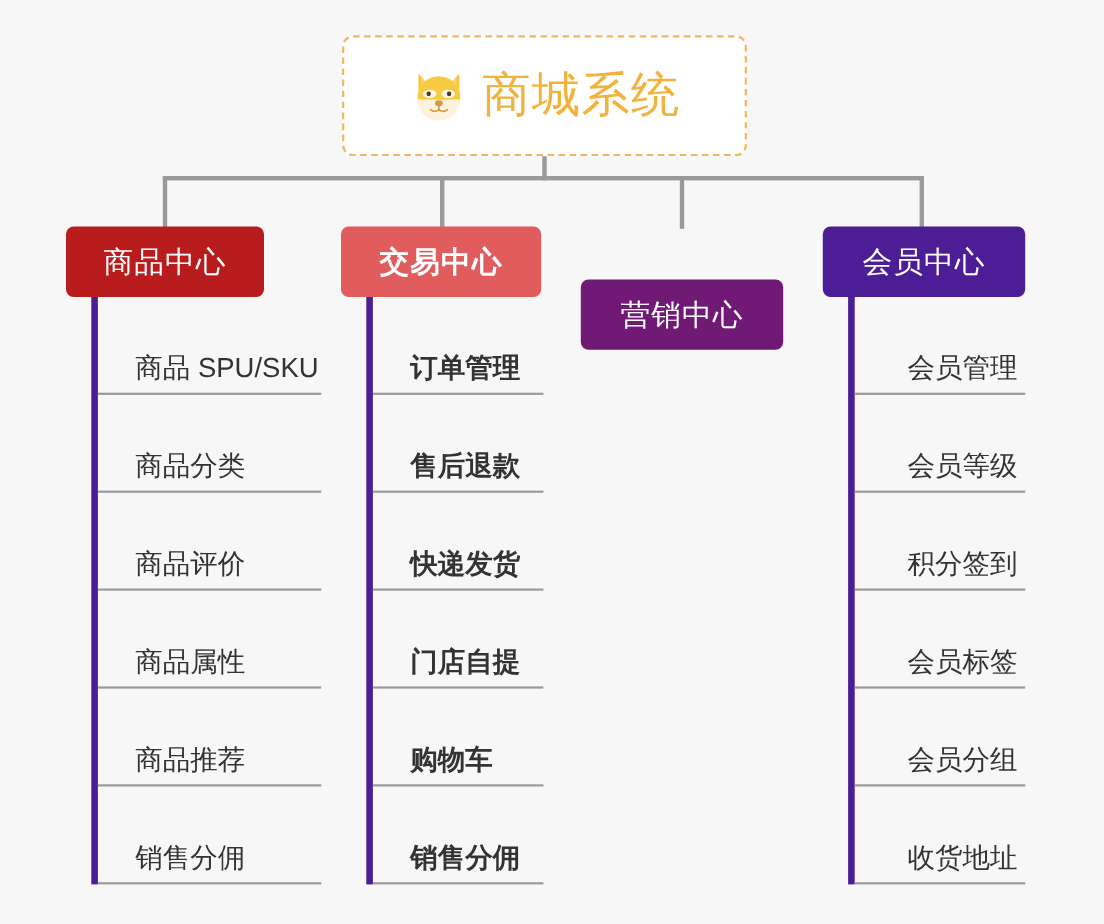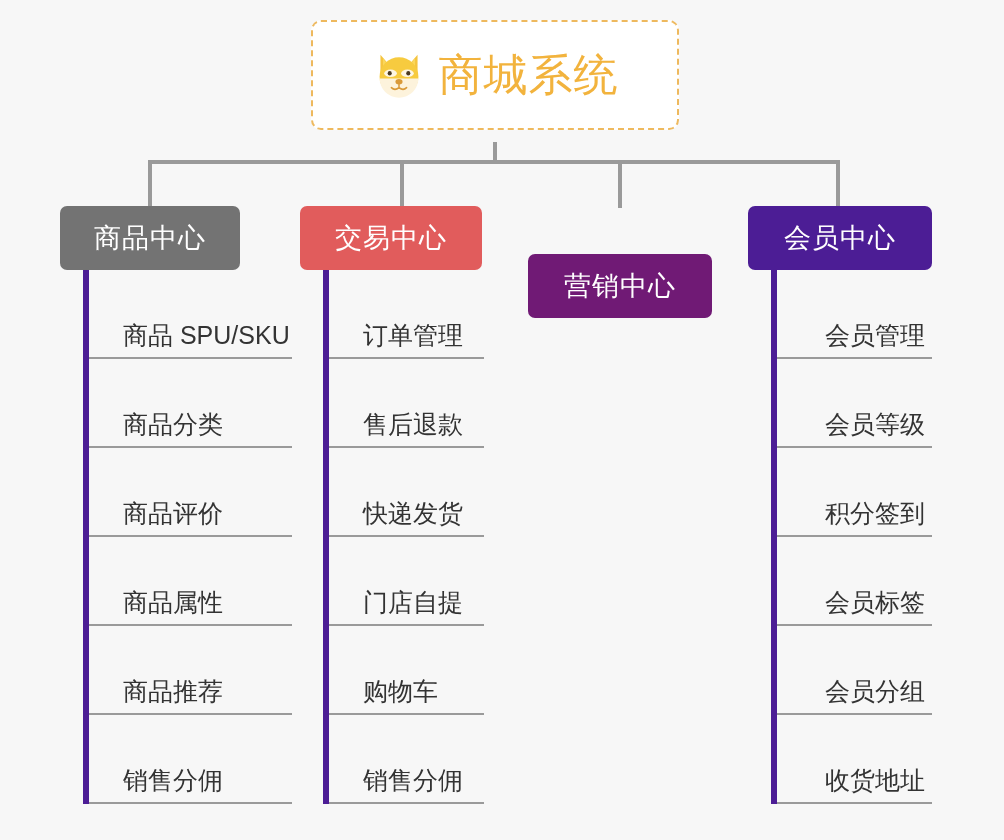--- a/index.html
+++ b/index.html
@@ -16,21 +16,21 @@
   #canvas {
     position: relative;
     width: 1004px;
     height: 840px;
   }
 
   
   .root-node {
     position: absolute;
     left: 311px;
-    top: 20px;
+    top: 32px;
     width: 368px;
     height: 110px;
     box-sizing: border-box;
     background: #ffffff;
     border: 2px dashed #eeb95e;
     border-radius: 10px;
     display: flex;
     align-items: center;
     justify-content: center;
     gap: 13px;
@@ -107,22 +107,22 @@
   .leaf-label {
     font-size: 25px;
     color: #333333;
     line-height: 1.1;
     white-space: nowrap;
     transform: translateY(-2px);
   }
 
   
   #col-0 { left: 60px; }
-  #col-0 .col-header { width: 180px; background: #737373; }
-  #col-1 { left: 300px; }
+  #col-0 .col-header { width: 180px; background: #b91c1c; }
+  #col-1 { left: 310px; font-weight: bold; }
   #col-1 .col-header { width: 182px; background: #e15c5c; }
   #col-2 { left: 528px; }
   #col-2 .col-header { width: 184px; background: #701a75; margin-top: 48px; }
   #col-3 { left: 748px; }
   #col-3 .col-header { width: 184px; background: #4c1d95; }
 
   
   #col-0 .leaf { width: 203px; }
   #col-1 .leaf { width: 155px; }
   #col-2 .leaf { width: 148px; }

